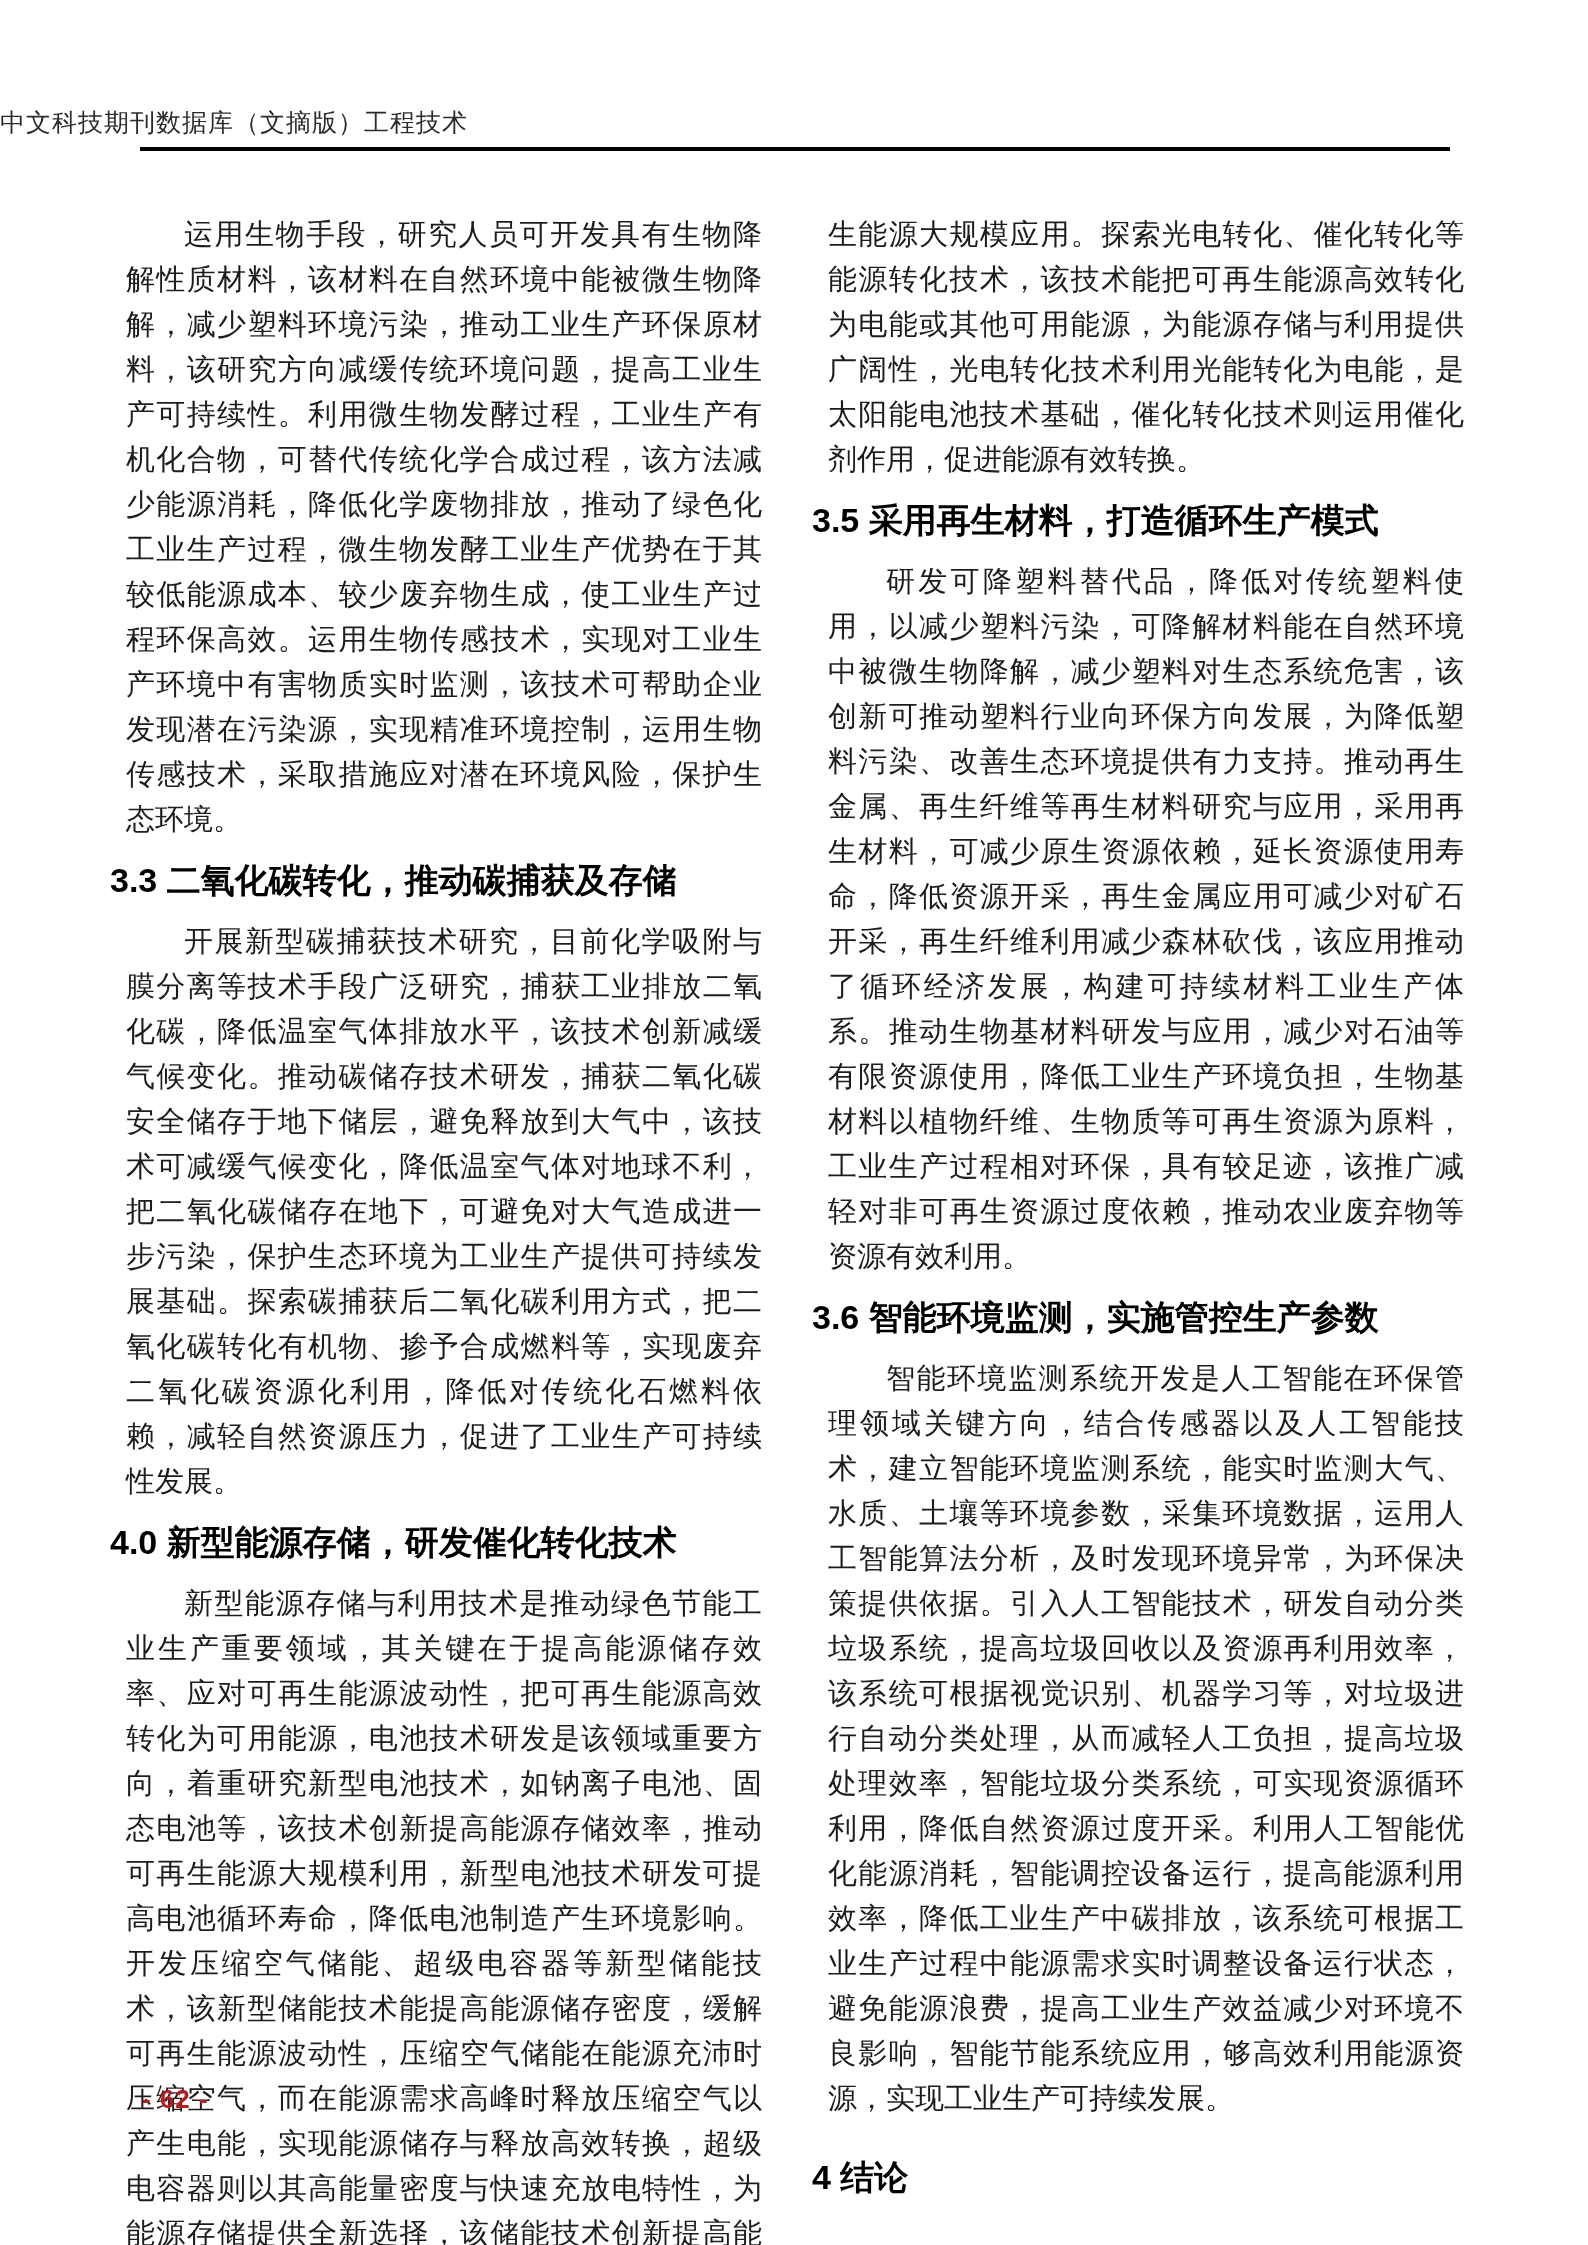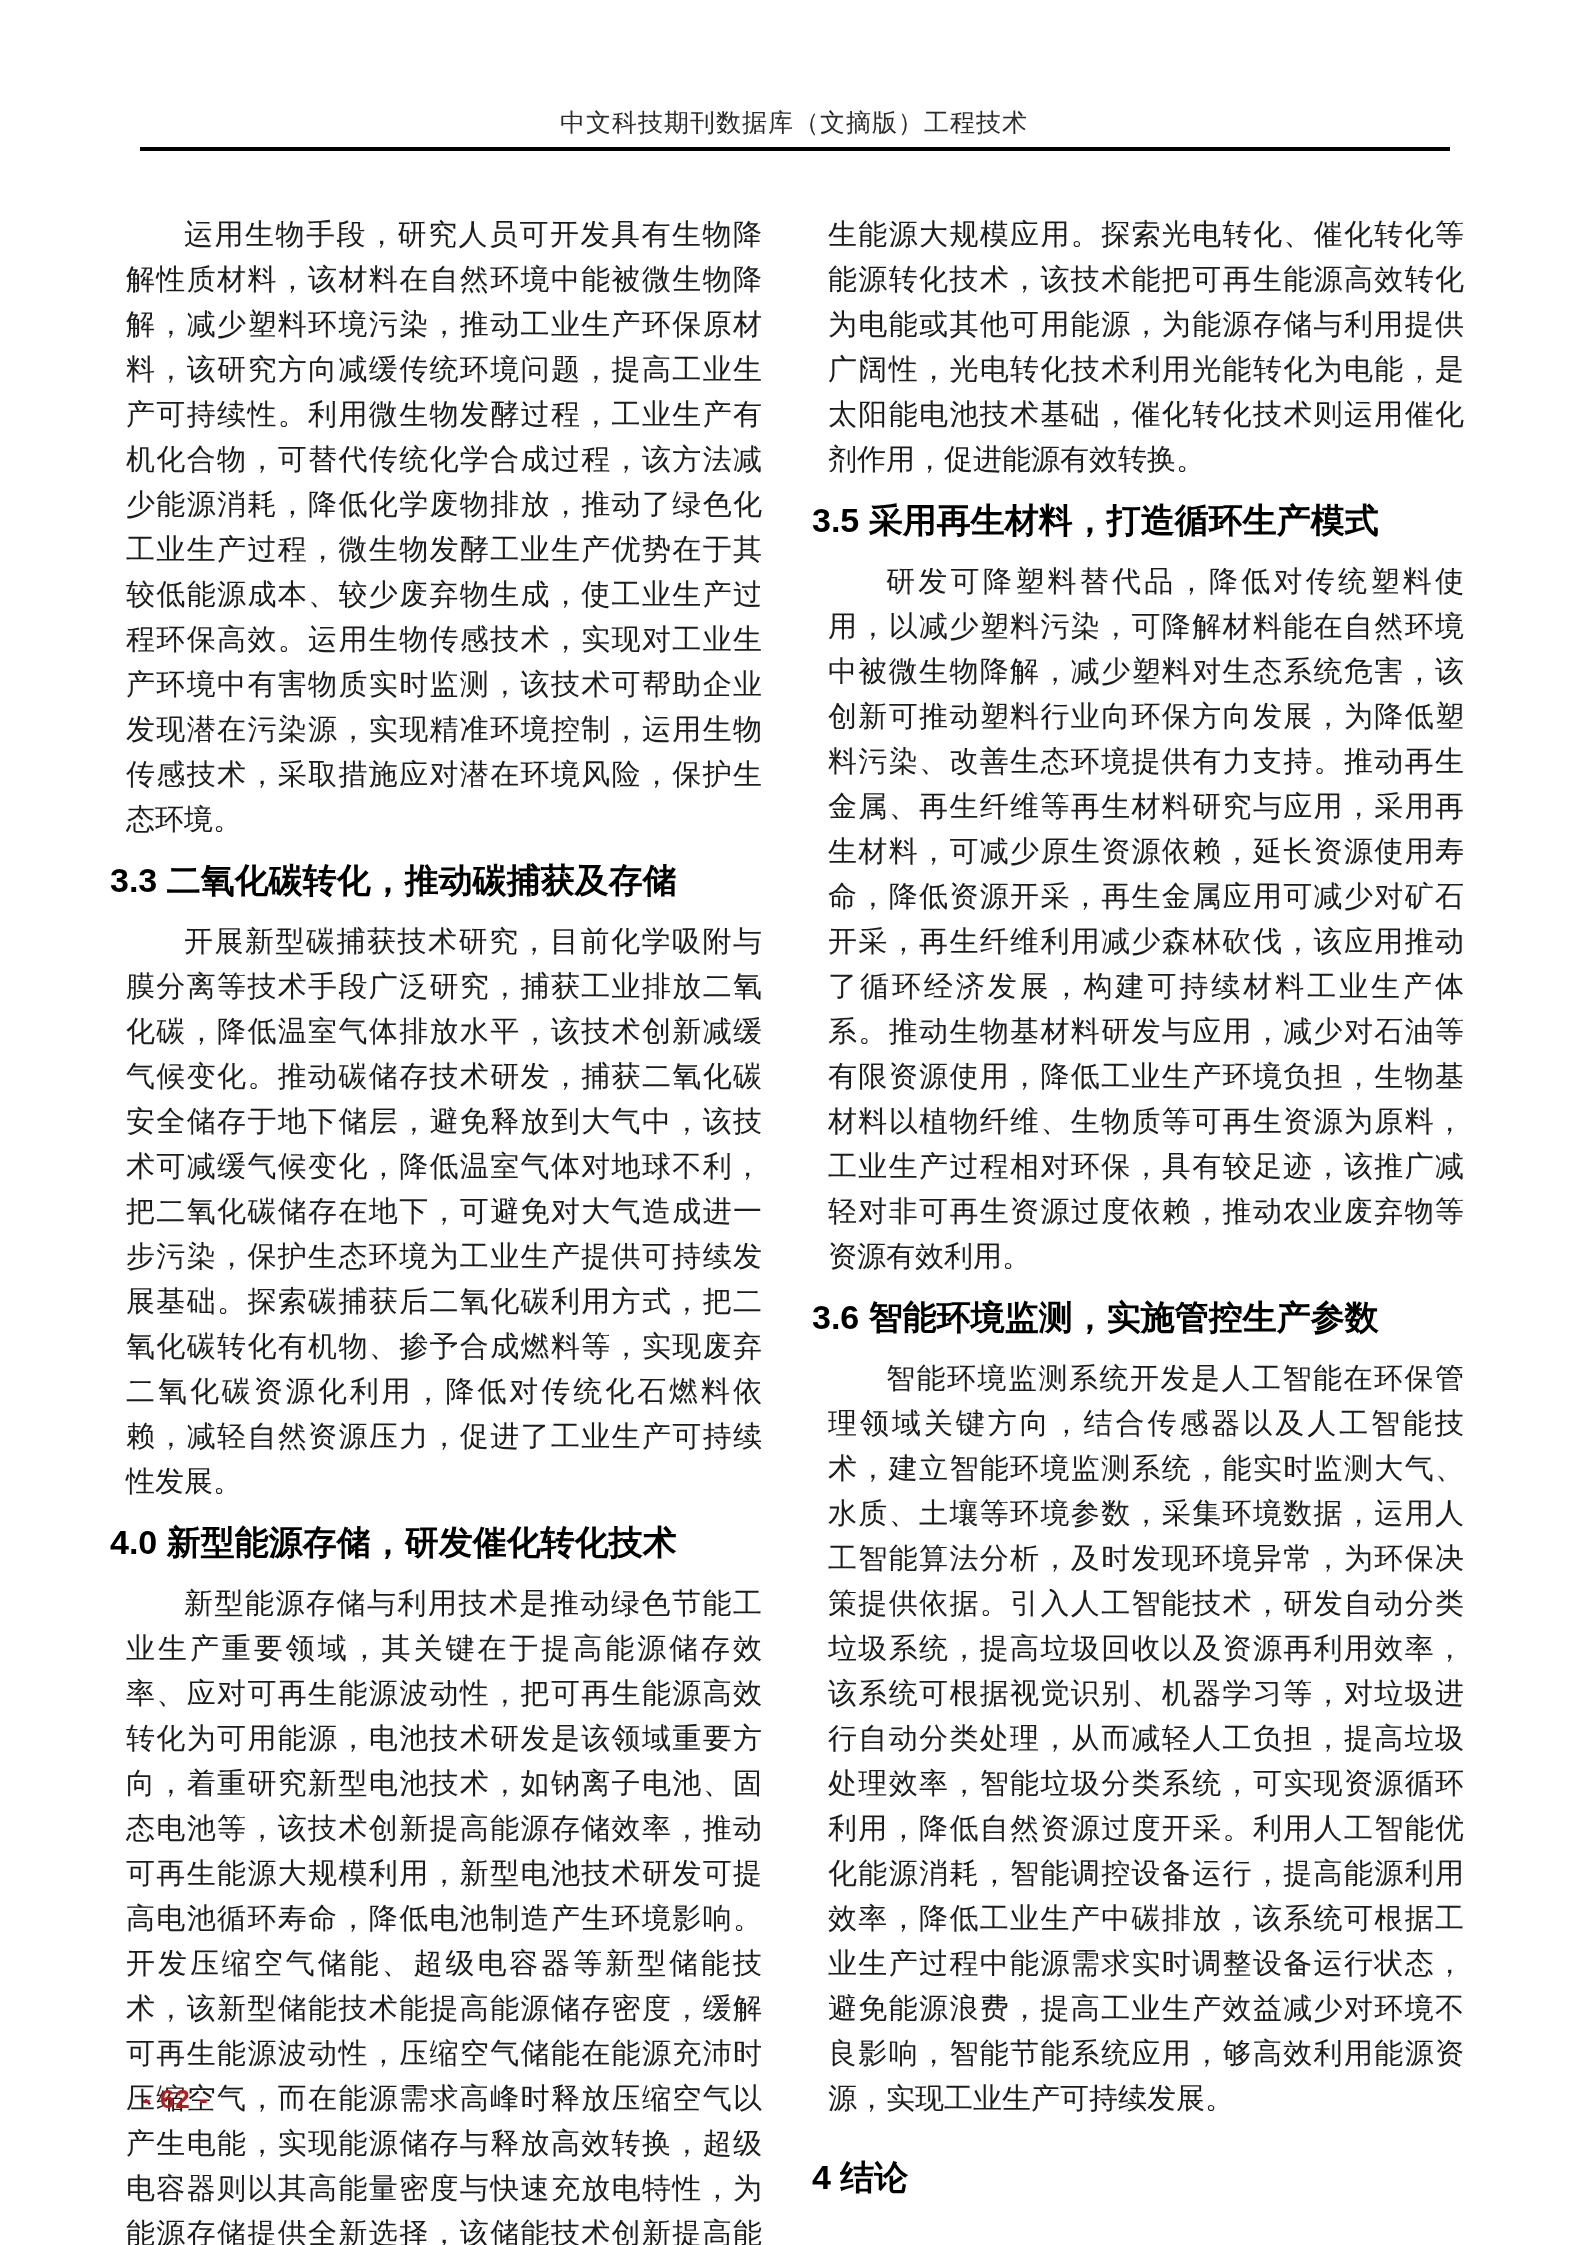--- a/index.html
+++ b/index.html
@@ -14,21 +14,21 @@
     background: #ffffff;
     overflow: hidden;
     font-family: "Liberation Serif", serif;
     color: #1c1c1c;
   }
   .header-title {
     position: absolute;
     top: 106px;
     left: 0;
     width: 100%;
-    text-align: center;
+    text-align: left;
     font-size: 25px;
     letter-spacing: 1px;
     color: #2b2b2b;
     font-family: "Liberation Serif", serif;
   }
   .header-rule {
     position: absolute;
     top: 147px;
     left: 140px;
     width: 1310px;

